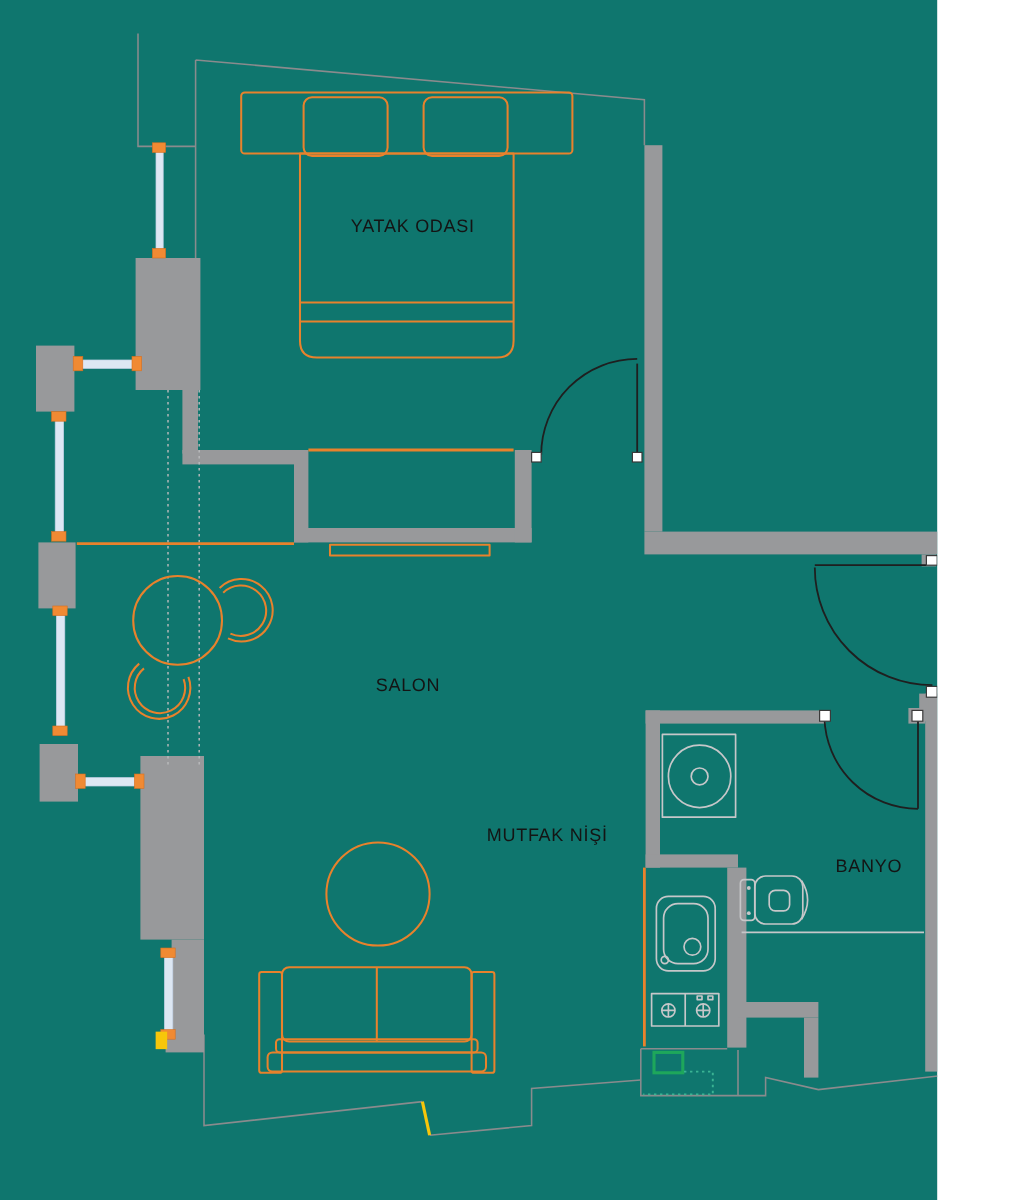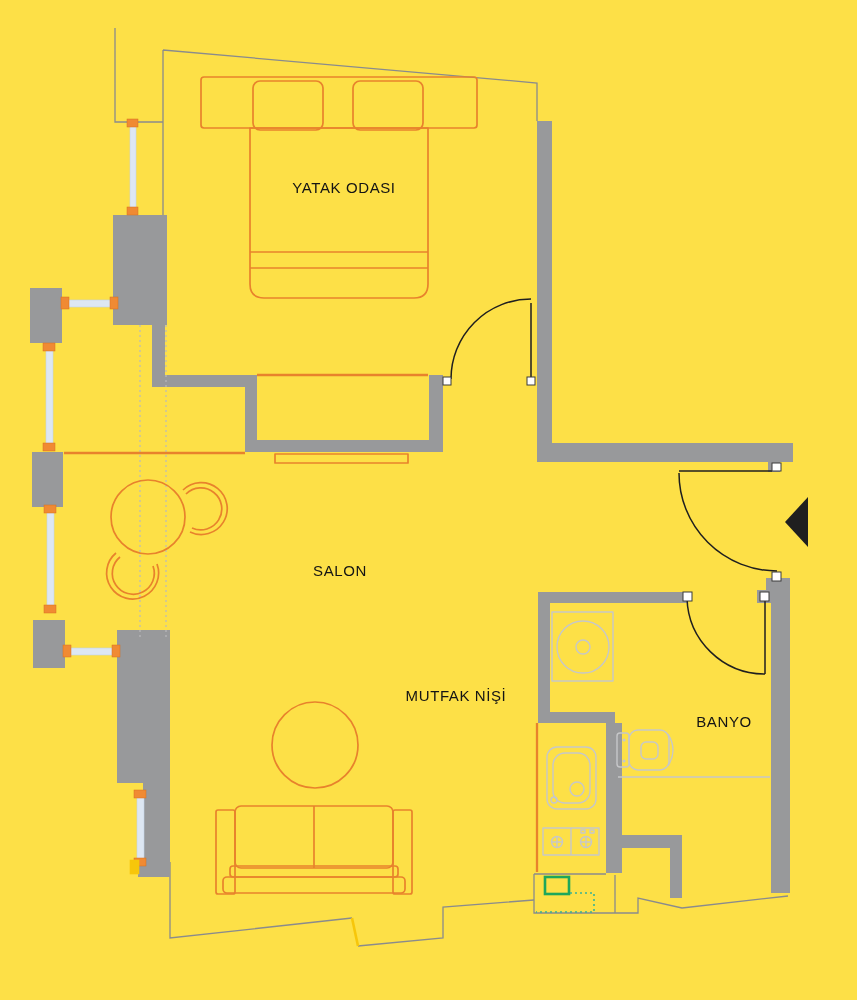--- a/index.html
+++ b/index.html
@@ -1,17 +1,17 @@
 <!DOCTYPE html>
 <html style="--wall: #98999b; --outline: #8a8b8d; --furniture: #e8822c; --window-cap: #f08a33; --glass: #dde7f3; --fixture: #c6c7c9; --door: #1f1f1f; --arrow: #1f1f1f; --text: #141414; --green: #1ea75b; --teal: #3ab393; --yellow: #f7c60a; --dots: #b9babc;"><head>
 <meta charset="utf-8">
 <style>
   html,body{margin:0;padding:0;background:#ffffff;}
   body{font-family:"Liberation Sans", sans-serif;}
-  .plan-wrap{position:relative;width:857px;height:1000px;background:#fde047;overflow:hidden;}
+  .plan-wrap{position:relative;width:781px;height:1000px;background:#0f766e;overflow:hidden;}
   svg{display:block;}
   .room-label{font-family:"Liberation Sans", sans-serif;font-size:15px;letter-spacing:.6px;fill:var(--text);}
   .wall{fill:var(--wall);stroke:none;}
   .boundary{fill:none;stroke:var(--outline);stroke-width:1.3;}
   .furn{fill:none;stroke:var(--furniture);stroke-width:1.7;stroke-linejoin:round;}
   .furn-thick{fill:none;stroke:var(--furniture);stroke-width:2.3;}
   .fixture{fill:none;stroke:var(--fixture);stroke-width:1.4;stroke-linejoin:round;}
   .door{fill:none;stroke:var(--door);stroke-width:1.5;}
   .jamb{fill:#ffffff;stroke:#3a3a3a;stroke-width:1;}
   .glass{fill:var(--glass);stroke:#c3d2e6;stroke-width:.6;}

